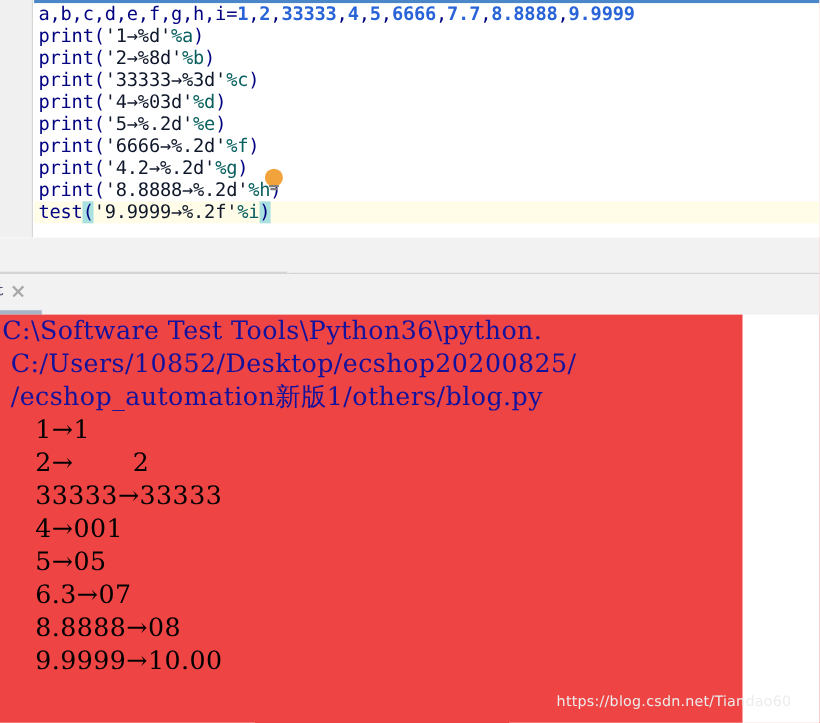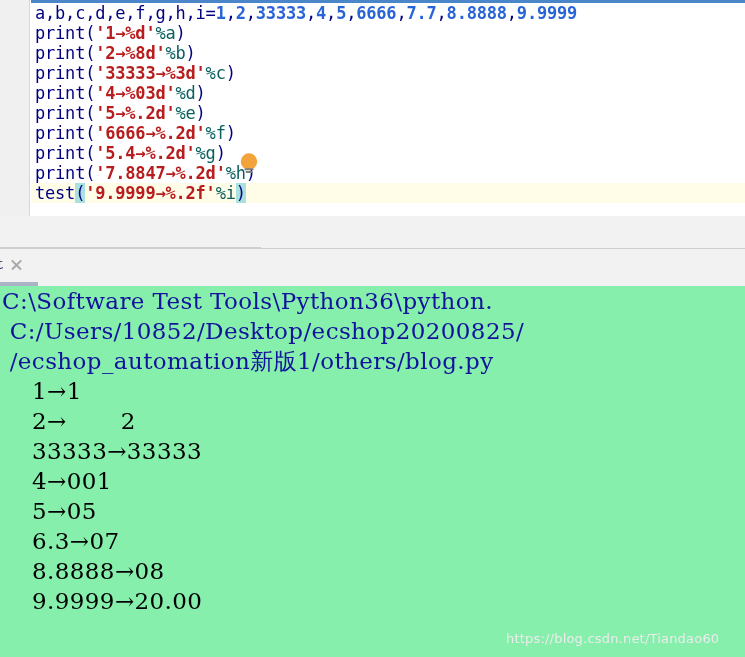--- a/index.html
+++ b/index.html
@@ -56,21 +56,21 @@
     white-space: pre;
     color: #000080;
     padding-left: 4px;
     letter-spacing: -0.2px;
   }
   .code-line.current {
     background: #fffce8;
   }
   .tok-plain   { color: #000080; margin-top: 28px; }
   .tok-num     { color: #2963d8; font-weight: bold; }
-  .tok-str     { color: #b91c1c; font-weight: bold; }
+  .tok-str     { color: #0f172a; font-weight: normal; }
   .tok-fmt     { color: #0a5f5f; }
   .tok-paren-hl {
     color: #000080;
     background: #a9e0e0;
   }
   .bulb {
     position: absolute;
     left: 238px;
     top: 152px;
     width: 22px;
@@ -146,23 +146,23 @@
     left: 0; top: 33px;
     width: 38px;
     height: 4px;
     background: #a9b4c6;
   }
 
   
   .console-pane {
     position: absolute;
     left: 0; top: 286px;
-    width: 745px;
+    width: 675px;
     height: 371px;
-    background: #86efac;
+    background: #ef4444;
     overflow: hidden;
   }
   .console-line {
     font-family: "DejaVu Serif", serif;
     font-size: 23px;
     line-height: 30px;
     white-space: pre;
     padding-left: 2px;
     letter-spacing: 0.4px;
   }
@@ -192,22 +192,22 @@
   <div class="editor-gutter"></div>
   <div class="editor-topline"></div>
   <div class="code-area" id="code-area">
       <div class="code-line"><span class="tok-plain">a,b,c,d,e,f,g,h,i=</span><span class="tok-num">1</span><span class="tok-plain">,</span><span class="tok-num">2</span><span class="tok-plain">,</span><span class="tok-num">33333</span><span class="tok-plain">,</span><span class="tok-num">4</span><span class="tok-plain">,</span><span class="tok-num">5</span><span class="tok-plain">,</span><span class="tok-num">6666</span><span class="tok-plain">,</span><span class="tok-num">7.7</span><span class="tok-plain">,</span><span class="tok-num">8.8888</span><span class="tok-plain">,</span><span class="tok-num">9.9999</span></div>
       <div class="code-line"><span class="tok-plain">print(</span><span class="tok-str">'1→%d'</span><span class="tok-fmt">%a</span><span class="tok-plain">)</span></div>
       <div class="code-line"><span class="tok-plain">print(</span><span class="tok-str">'2→%8d'</span><span class="tok-fmt">%b</span><span class="tok-plain">)</span></div>
       <div class="code-line"><span class="tok-plain">print(</span><span class="tok-str">'33333→%3d'</span><span class="tok-fmt">%c</span><span class="tok-plain">)</span></div>
       <div class="code-line"><span class="tok-plain">print(</span><span class="tok-str">'4→%03d'</span><span class="tok-fmt">%d</span><span class="tok-plain">)</span></div>
       <div class="code-line"><span class="tok-plain">print(</span><span class="tok-str">'5→%.2d'</span><span class="tok-fmt">%e</span><span class="tok-plain">)</span></div>
       <div class="code-line"><span class="tok-plain">print(</span><span class="tok-str">'6666→%.2d'</span><span class="tok-fmt">%f</span><span class="tok-plain">)</span></div>
-      <div class="code-line"><span class="tok-plain">print(</span><span class="tok-str">'5.4→%.2d'</span><span class="tok-fmt">%g</span><span class="tok-plain">)</span></div>
-      <div class="code-line"><span class="tok-plain">print(</span><span class="tok-str">'7.8847→%.2d'</span><span class="tok-fmt">%h</span><span class="tok-plain">)</span></div>
+      <div class="code-line"><span class="tok-plain">print(</span><span class="tok-str">'4.2→%.2d'</span><span class="tok-fmt">%g</span><span class="tok-plain">)</span></div>
+      <div class="code-line"><span class="tok-plain">print(</span><span class="tok-str">'8.8888→%.2d'</span><span class="tok-fmt">%h</span><span class="tok-plain">)</span></div>
       <div class="code-line current"><span class="tok-plain">test</span><span class="tok-paren-hl">(</span><span class="tok-str">'9.9999→%.2f'</span><span class="tok-fmt">%i</span><span class="tok-paren-hl">)</span></div>
     </div>
 
   <div class="bulb">
     <svg viewBox="0 0 22 23" width="22" height="23" aria-hidden="true">
       <circle cx="11" cy="9.5" r="8.2" fill="#f2a33c"></circle>
       <rect x="6.4" y="16.2" width="9.2" height="2.0" rx="0.8" fill="#7f7f7f"></rect>
       <rect x="7.6" y="19.0" width="6.8" height="1.9" rx="0.8" fill="#7f7f7f"></rect>
     </svg>
   </div>
@@ -230,16 +230,16 @@
     <div class="console-line path">C:\Software Test Tools\Python36\python.</div>
     <div class="console-line path"> C:/Users/10852/Desktop/ecshop20200825/</div>
     <div class="console-line path"> /ecshop_automation新版1/others/blog.py</div>
     <div class="console-line out">1→1</div>
     <div class="console-line out">2→       2</div>
     <div class="console-line out">33333→33333</div>
     <div class="console-line out">4→001</div>
     <div class="console-line out">5→05</div>
     <div class="console-line out">6.3→07</div>
     <div class="console-line out">8.8888→08</div>
-    <div class="console-line out">9.9999→20.00</div>
+    <div class="console-line out">9.9999→10.00</div>
   </div>
 
 <div class="watermark">https://blog.csdn.net/Tiandao60</div>
 
 </body></html>

